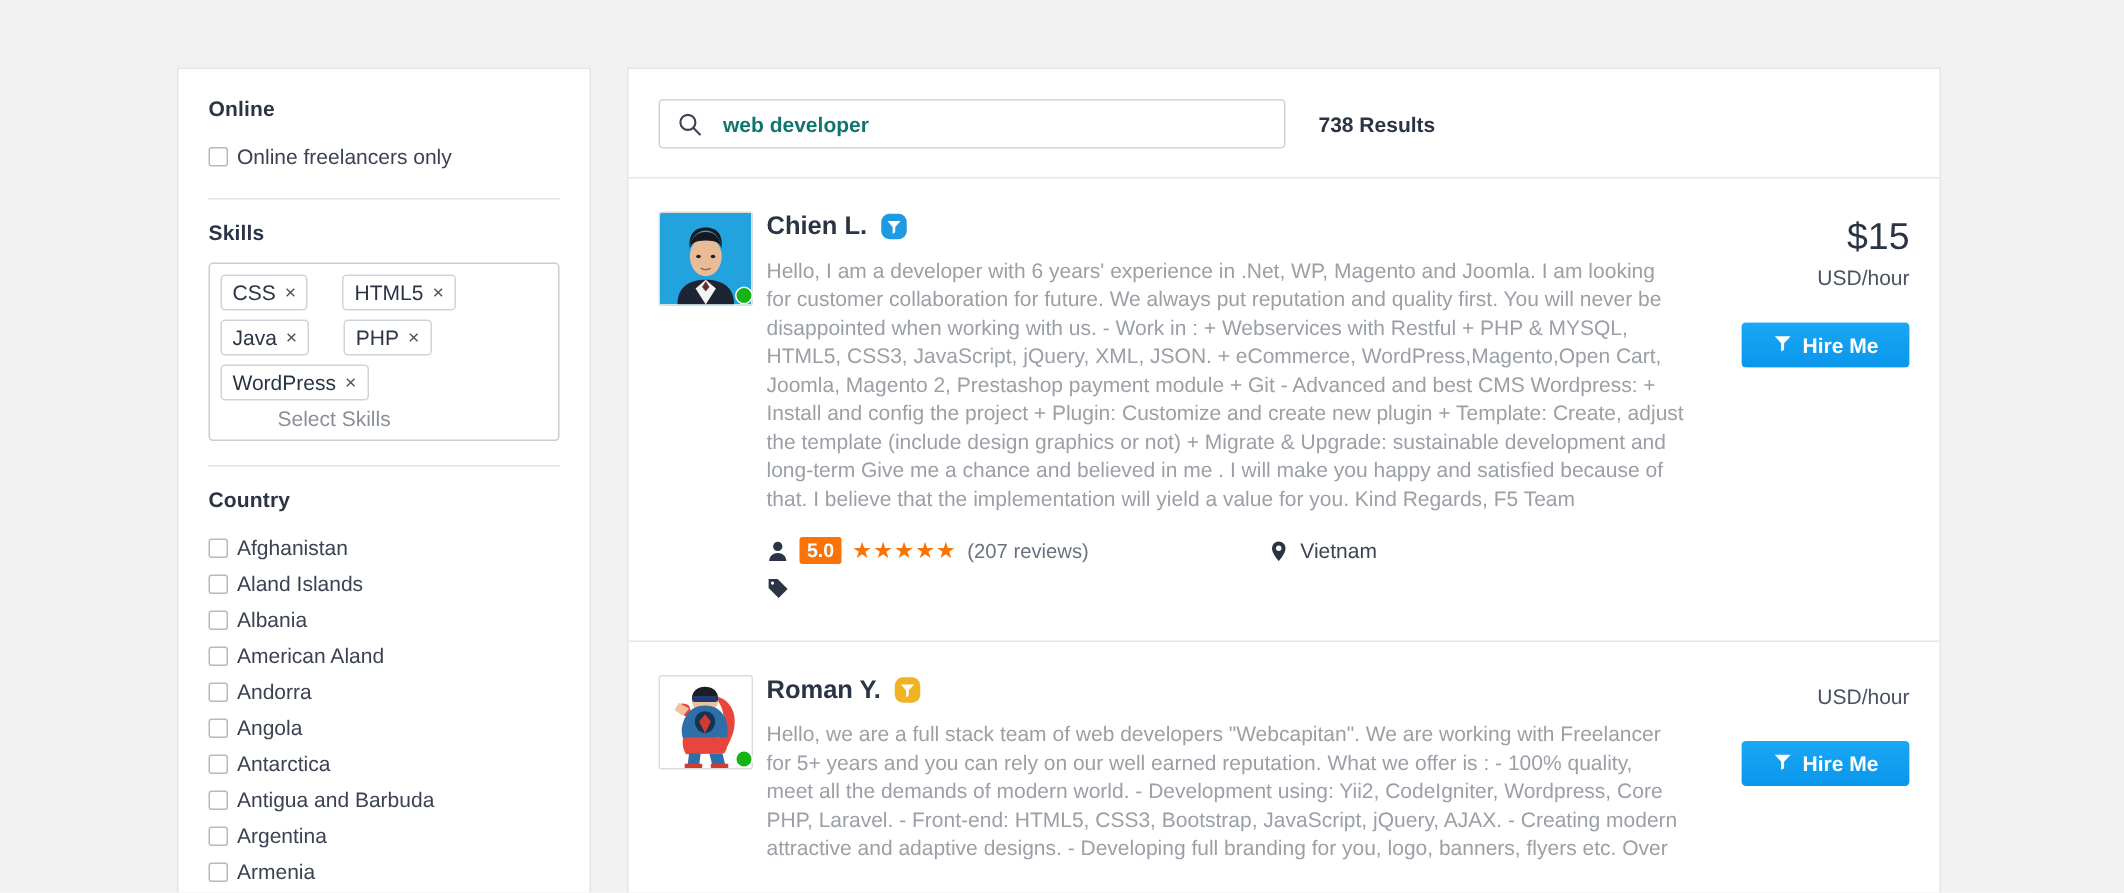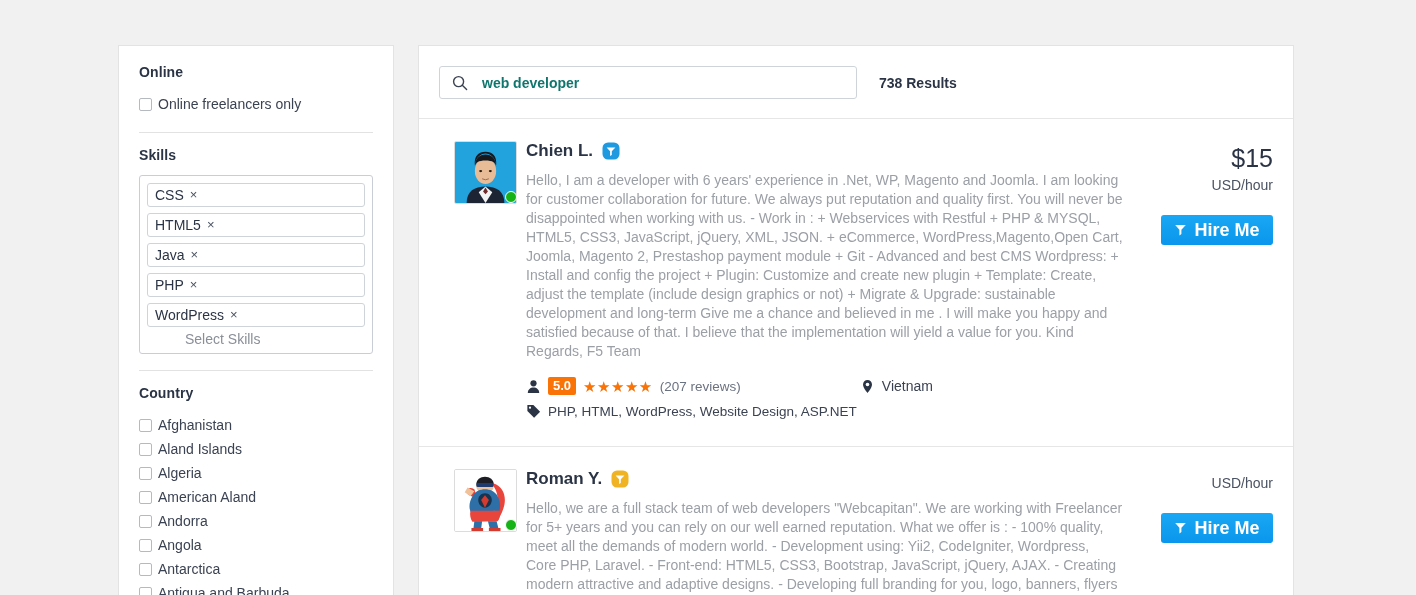--- a/index.html
+++ b/index.html
@@ -36,21 +36,21 @@
     background: #fff;
   }
   .check-label { font-size: 14px; color: #3b4252; }
   .divider { height: 1px; background: #e2e2e2; margin: 16px 0 14px 0; }
 
   
   .skills-box {
     border: 1px solid #c9ced6; border-radius: 3px;
     padding: 7px 7px 4px 7px; min-height: 72px;
   }
-  .tags { display: flex; flex-wrap: wrap; gap: 6px 7px; flex-direction: column; }
+  .tags { display: flex; flex-wrap: wrap; gap: 6px 23px; }
   .tag {
     display: inline-flex; align-items: center; gap: 6px;
     border: 1px solid #cfd4db; border-radius: 3px;
     background: #fff; padding: 2px 7px;
     font-size: 14px; color: #2b3445; line-height: 18px;
   }
   .tag .x { color: #4a5262; font-size: 13px; cursor: pointer; }
   .select-skills {
     font-size: 14px; color: #8a8f98; padding: 4px 1px 2px 1px; margin-left: 37px;
   }
@@ -87,21 +87,21 @@
   .search-input-wrap input {
     border: none; outline: none; width: 100%;
     font-family: "Liberation Sans", sans-serif;
     font-size: 14px; font-weight: bold; color: #0f766e;
     background: transparent;
   }
   .results-count { font-size: 14px; font-weight: bold; color: #2b3445; }
 
   
   .fcard {
-    display: flex; padding: 22px 20px 18px 35px;
+    display: flex; padding: 22px 20px 18px 20px;
     border-bottom: 1px solid #e6e6e6;
     position: relative;
   }
   .avatar-col { width: 72px; min-width: 72px; position: relative; }
   .avatar {
     width: 63px; height: 63px;
     border: 1px solid #dcdcdc; border-radius: 2px;
     overflow: hidden; background: #fff;
     position: relative;
   }
@@ -135,21 +135,21 @@
     width: 136px; min-width: 136px; text-align: right;
     padding-top: 2px;
   }
   .price { font-size: 25px; color: #2b3445; line-height: 30px; }
   .price-unit { font-size: 14px; color: #4a5262; margin-top: 4px; }
   .hire-btn {
     margin-top: 22px; width: 112px; height: 30px;
     background: #0a9ef0;
     background-image: linear-gradient(#1aa7f4, #0a96ec);
     border: none; border-radius: 3px;
-    color: #fff; font-size: 18px; font-weight: bold;
+    color: #fff; font-size: 14px; font-weight: bold;
     font-family: "Liberation Sans", sans-serif;
     display: inline-flex; align-items: center; justify-content: center;
     gap: 7px; cursor: pointer;
     float: right;
   }
   .hire-btn svg { width: 13px; height: 13px; }
 </style>
 </head>
 <body>
 
@@ -204,21 +204,21 @@
           <div class="check-row">
             <span class="cbox"></span>
             <span class="check-label">Afghanistan</span>
           </div>
           <div class="check-row">
             <span class="cbox"></span>
             <span class="check-label">Aland Islands</span>
           </div>
           <div class="check-row">
             <span class="cbox"></span>
-            <span class="check-label">Algeria</span>
+            <span class="check-label">Albania</span>
           </div>
           <div class="check-row">
             <span class="cbox"></span>
             <span class="check-label">American Aland</span>
           </div>
           <div class="check-row">
             <span class="cbox"></span>
             <span class="check-label">Andorra</span>
           </div>
           <div class="check-row">
@@ -310,21 +310,20 @@
           <span class="location">Vietnam</span>
         </span>
       </div>
       <div class="meta-row">
         <span class="ico">
           <svg viewBox="0 0 15 15" xmlns="http://www.w3.org/2000/svg">
             <path d="M7.4 1H1.4v6l6.7 6.7 6-6L7.4 1z" fill="#2b3445"></path>
             <circle cx="4" cy="3.7" r="1.1" fill="#ffffff"></circle>
           </svg>
         </span>
-        <span class="tags-line">PHP, HTML, WordPress, Website Design, ASP.NET</span>
       </div>
     </div>
     <div class="price-col">
       <div class="price">$15</div>
       <div class="price-unit">USD/hour</div>
       <button class="hire-btn">
         <span>
           <svg viewBox="0 0 13 13" xmlns="http://www.w3.org/2000/svg">
             <path d="M1.2 2.1h10.6l-4.4 4.7v4.3l-2 1.3V6.8z" fill="#ffffff"></path>
           </svg>

